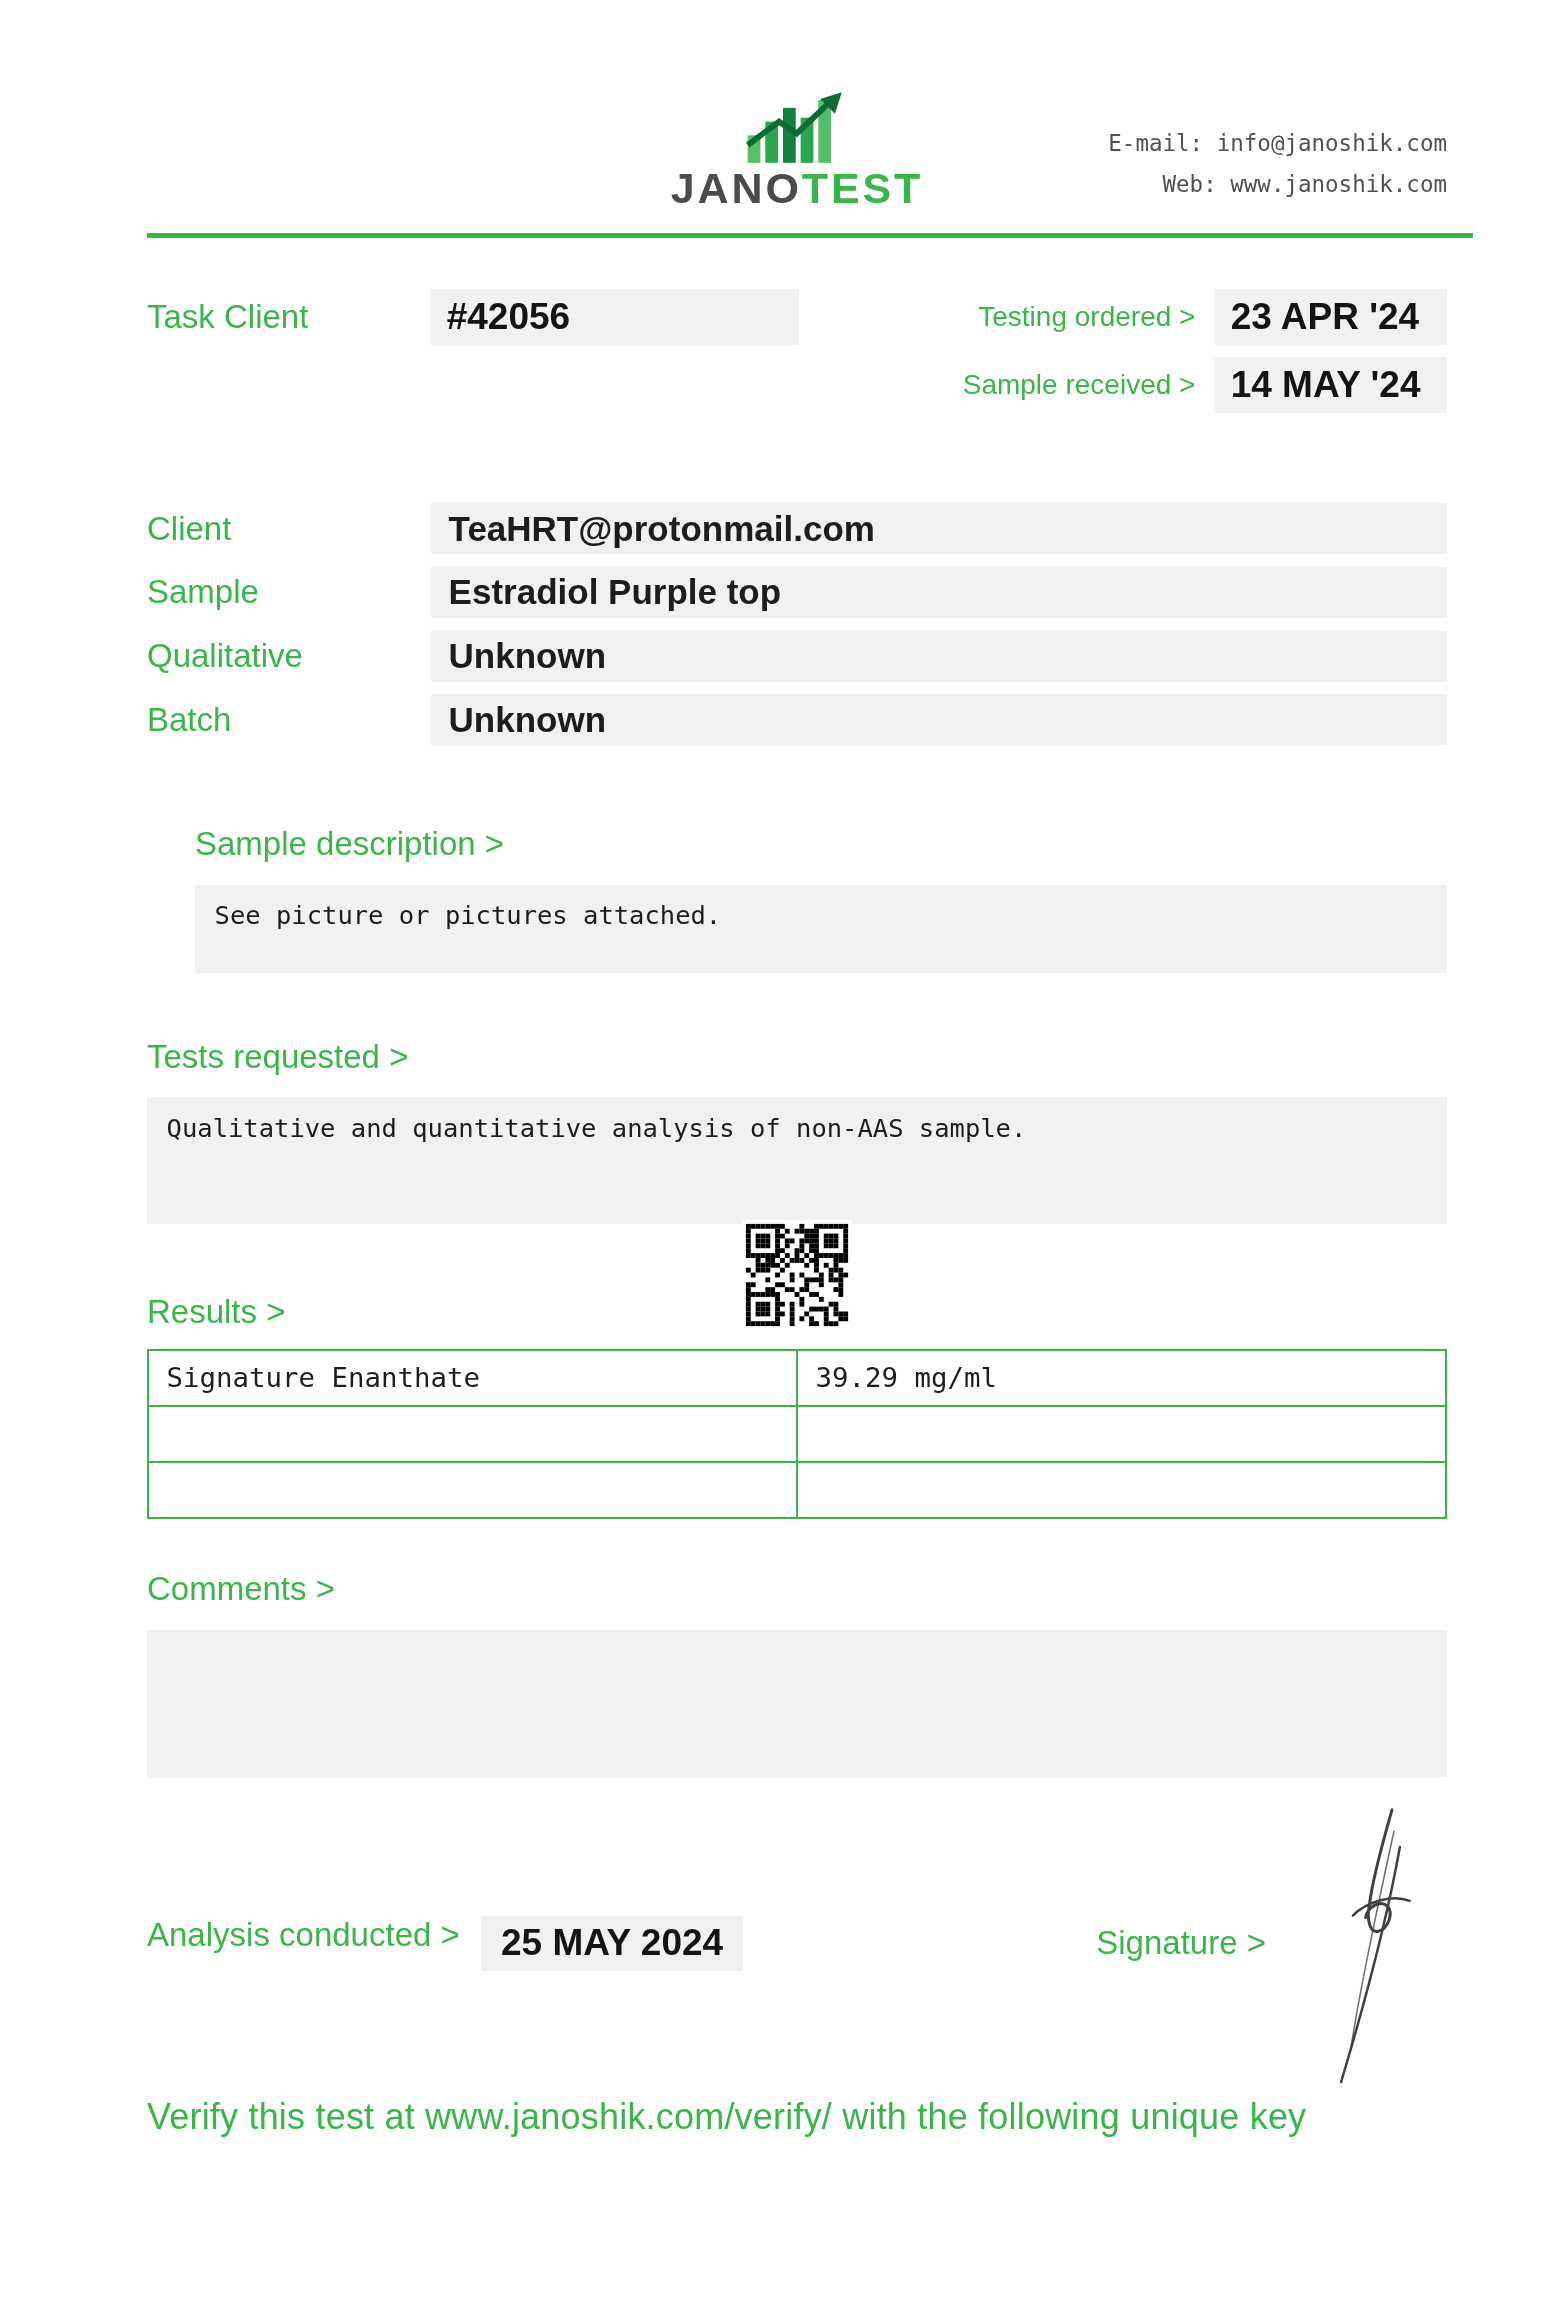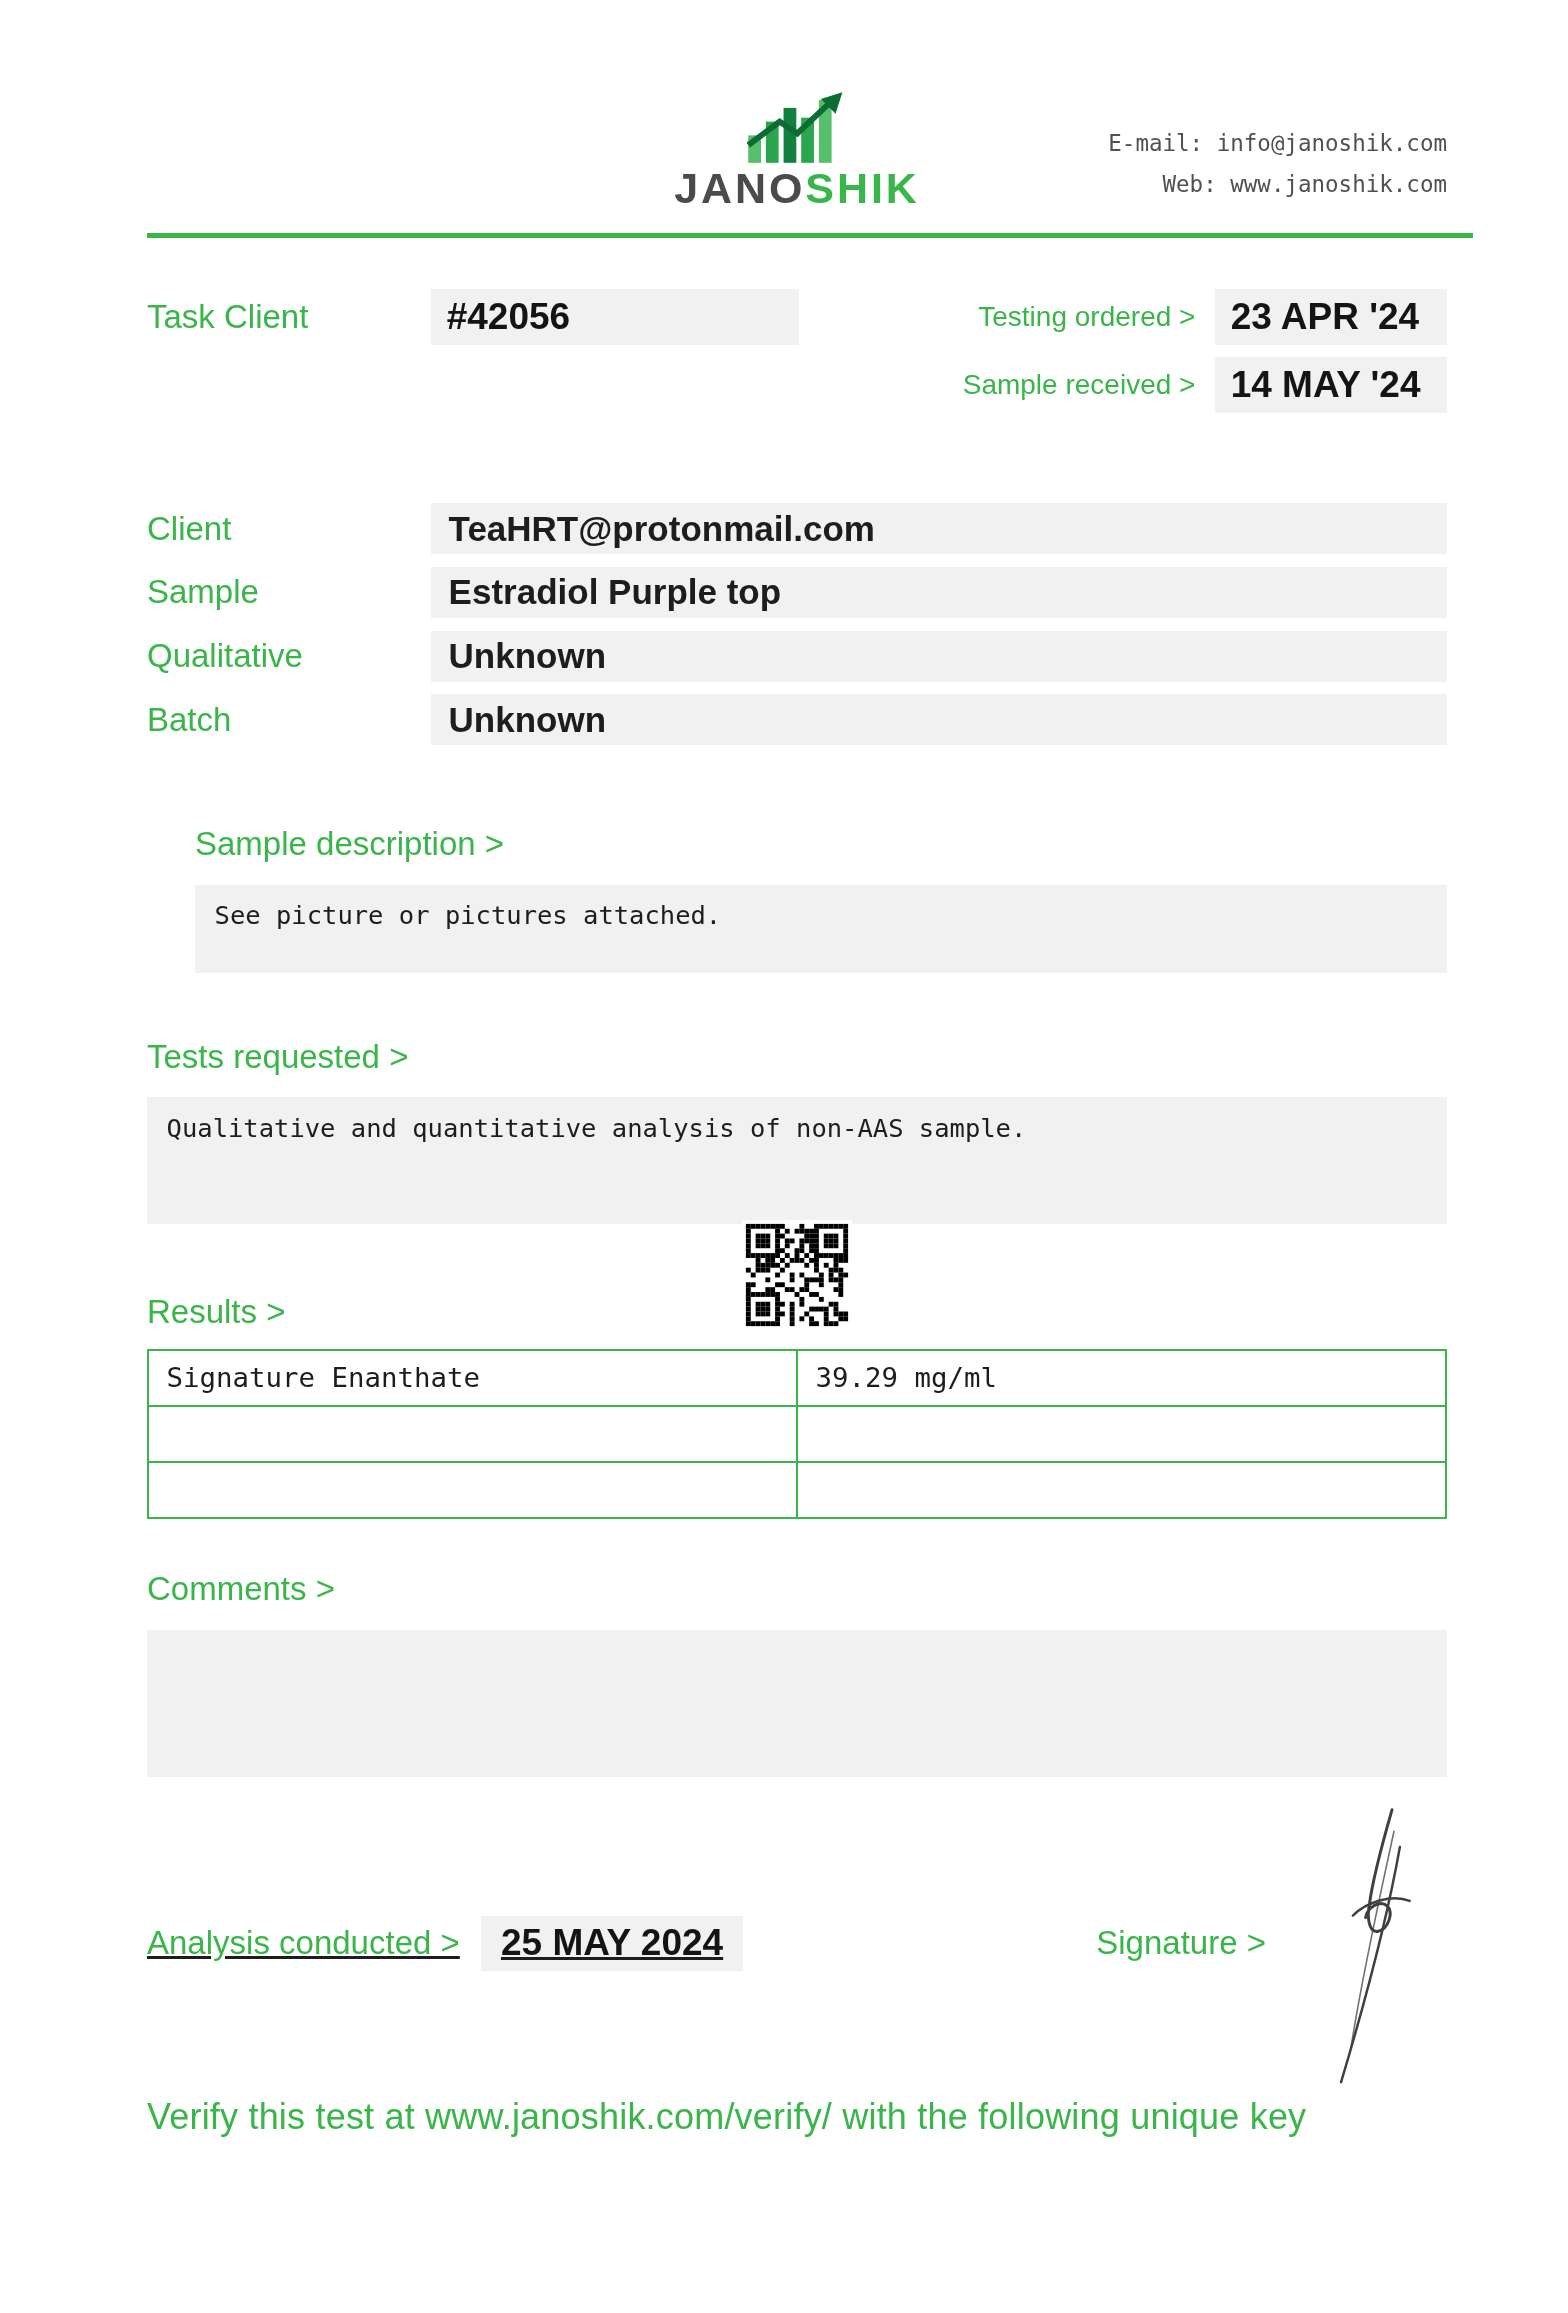--- a/index.html
+++ b/index.html
@@ -73,21 +73,21 @@
     font-family:"DejaVu Sans Mono",monospace;font-size:27.4px;color:var(--dark);
   }
   .col-substance{width:50%;}
 
   
   .comments{margin-top:51px;}
   .comments-box{height:147px;}
 
   
   .footer-row{margin-top:139px;display:flex;justify-content:space-between;align-items:center;position:relative;}
-  .analysis{display:flex;align-items:center;gap:21.6px;text-decoration:underline;}
+  .analysis{display:flex;gap:21.6px;}
   .analysis-value{font-size:37px;font-weight:bold;padding:6.9px 19.6px;white-space:nowrap;}
   .signature{display:flex;align-items:center;margin-right:181px;}
   .sig-svg{position:absolute;right:3.9px;top:50%;transform:translateY(-50%);}
 
   .verify{margin-top:125px;color:var(--green);font-size:36px;white-space:nowrap;letter-spacing:0.2px;}
 </style>
 </head>
 <body>
 
 <div class="page">
@@ -97,21 +97,21 @@
     <div class="logo">
       <svg width="102" height="71" viewBox="0 0 104 72">
         <rect x="2" y="44" width="13" height="28" fill="#57BF6B"></rect>
         <rect x="20" y="30" width="13" height="42" fill="#2AA64F"></rect>
         <rect x="38" y="16" width="13" height="56" fill="#12813F"></rect>
         <rect x="56" y="26" width="13" height="46" fill="#2AA64F"></rect>
         <rect x="74" y="8" width="13" height="64" fill="#57BF6B"></rect>
         <path d="M2 54 L34 30 L52 42 L84 12" stroke="#0D6B34" stroke-width="6" fill="none"></path>
         <polygon points="98,0 76,7 91,22" fill="#0D6B34"></polygon>
       </svg>
-      <div class="logo-text"><span class="logo-dark">JANO</span><span class="logo-green">SHIK</span></div>
+      <div class="logo-text"><span class="logo-dark">JANO</span><span class="logo-green">TEST</span></div>
     </div>
 
     <div class="contact">
       <div><span>E-mail:</span> <span>info@janoshik.com</span></div>
       <div><span>Web:</span> <span>www.janoshik.com</span></div>
     </div>
   </div>
 
   <div class="rule"></div>
 

